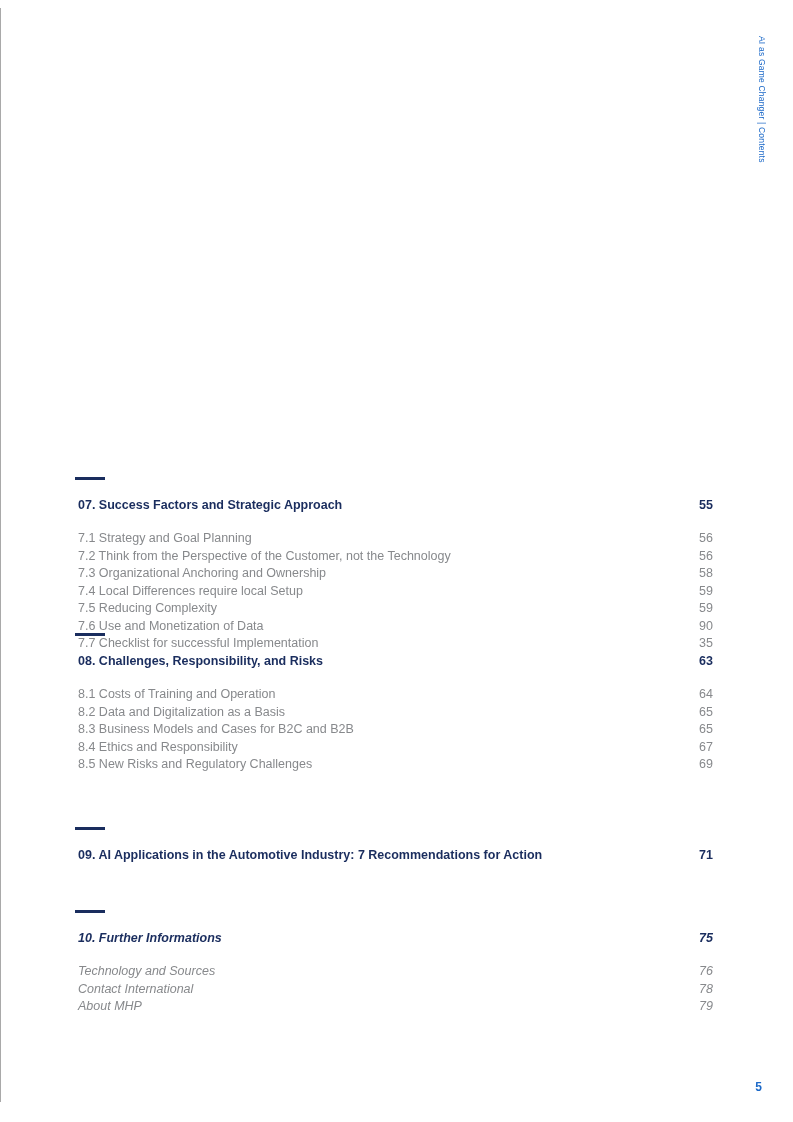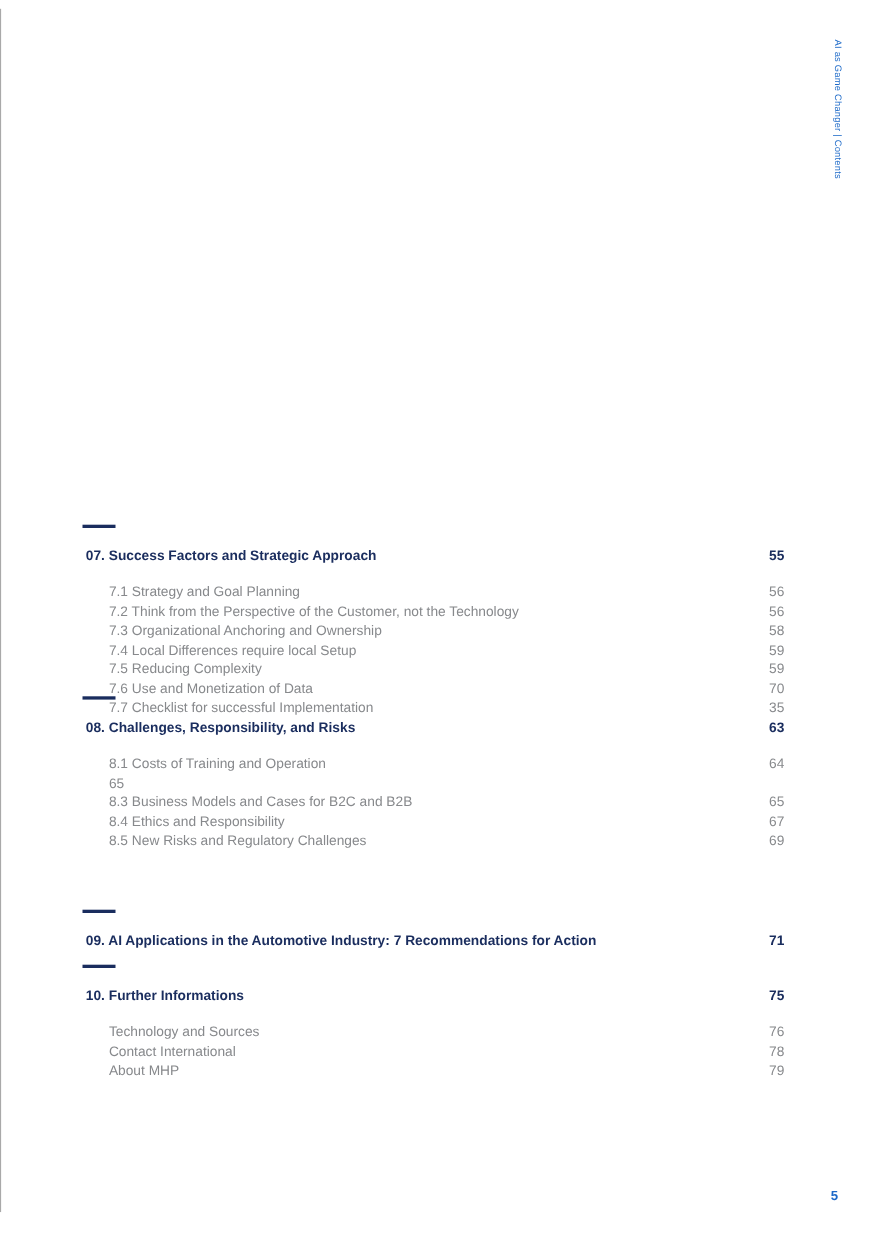--- a/index.html
+++ b/index.html
@@ -34,21 +34,21 @@
     white-space: nowrap;
   }
   .toc-section {
     position: absolute;
     left: 78px;
     width: 635px;
   }
   .sec-07 { top: 477px; }
   .sec-08 { top: 633px; }
   .sec-09 { top: 827px; }
-  .sec-10 { top: 877px; }
+  .sec-10 { top: 910px; font-style: italic; }
   .dash {
     width: 30px;
     height: 3px;
     background: #1a2d5e;
     margin-left: -3px;
   }
   .sec-header {
     display: flex;
     justify-content: space-between;
     align-items: baseline;
@@ -61,21 +61,20 @@
   .sec-items {
     margin-top: 17px;
   }
   .toc-item {
     display: flex;
     justify-content: space-between;
     align-items: baseline;
     font-size: 12.5px;
     color: #87898c;
     line-height: 17.5px;
-    margin-left: 21px;
   }
   .page-number-footer {
     position: absolute;
     right: 31px;
     top: 1080px;
     font-size: 12px;
     font-weight: bold;
     color: #1c69c8;
   }
   .artifact-dot {
@@ -118,41 +117,42 @@
       <div class="toc-item">
         <span>7.4 Local Differences require local Setup</span>
         <span>59</span>
       </div>
       <div class="toc-item">
         <span>7.5 Reducing Complexity</span>
         <span>59</span>
       </div>
       <div class="toc-item">
         <span>7.6 Use and Monetization of Data</span>
-        <span>70</span>
+        <span>90</span>
       </div>
       <div class="toc-item">
         <span>7.7 Checklist for successful Implementation</span>
         <span>35</span>
       </div>
     </div>
   </div>
 
   <div class="toc-section sec-08">
     <div class="dash"></div>
     <div class="sec-header">
       <span>08. Challenges, Responsibility, and Risks</span>
       <span>63</span>
     </div>
     <div class="sec-items">
       <div class="toc-item">
         <span>8.1 Costs of Training and Operation</span>
         <span>64</span>
       </div>
       <div class="toc-item">
+        <span>8.2 Data and Digitalization as a Basis</span>
         <span>65</span>
       </div>
       <div class="toc-item">
         <span>8.3 Business Models and Cases for B2C and B2B</span>
         <span>65</span>
       </div>
       <div class="toc-item">
         <span>8.4 Ethics and Responsibility</span>
         <span>67</span>
       </div>

